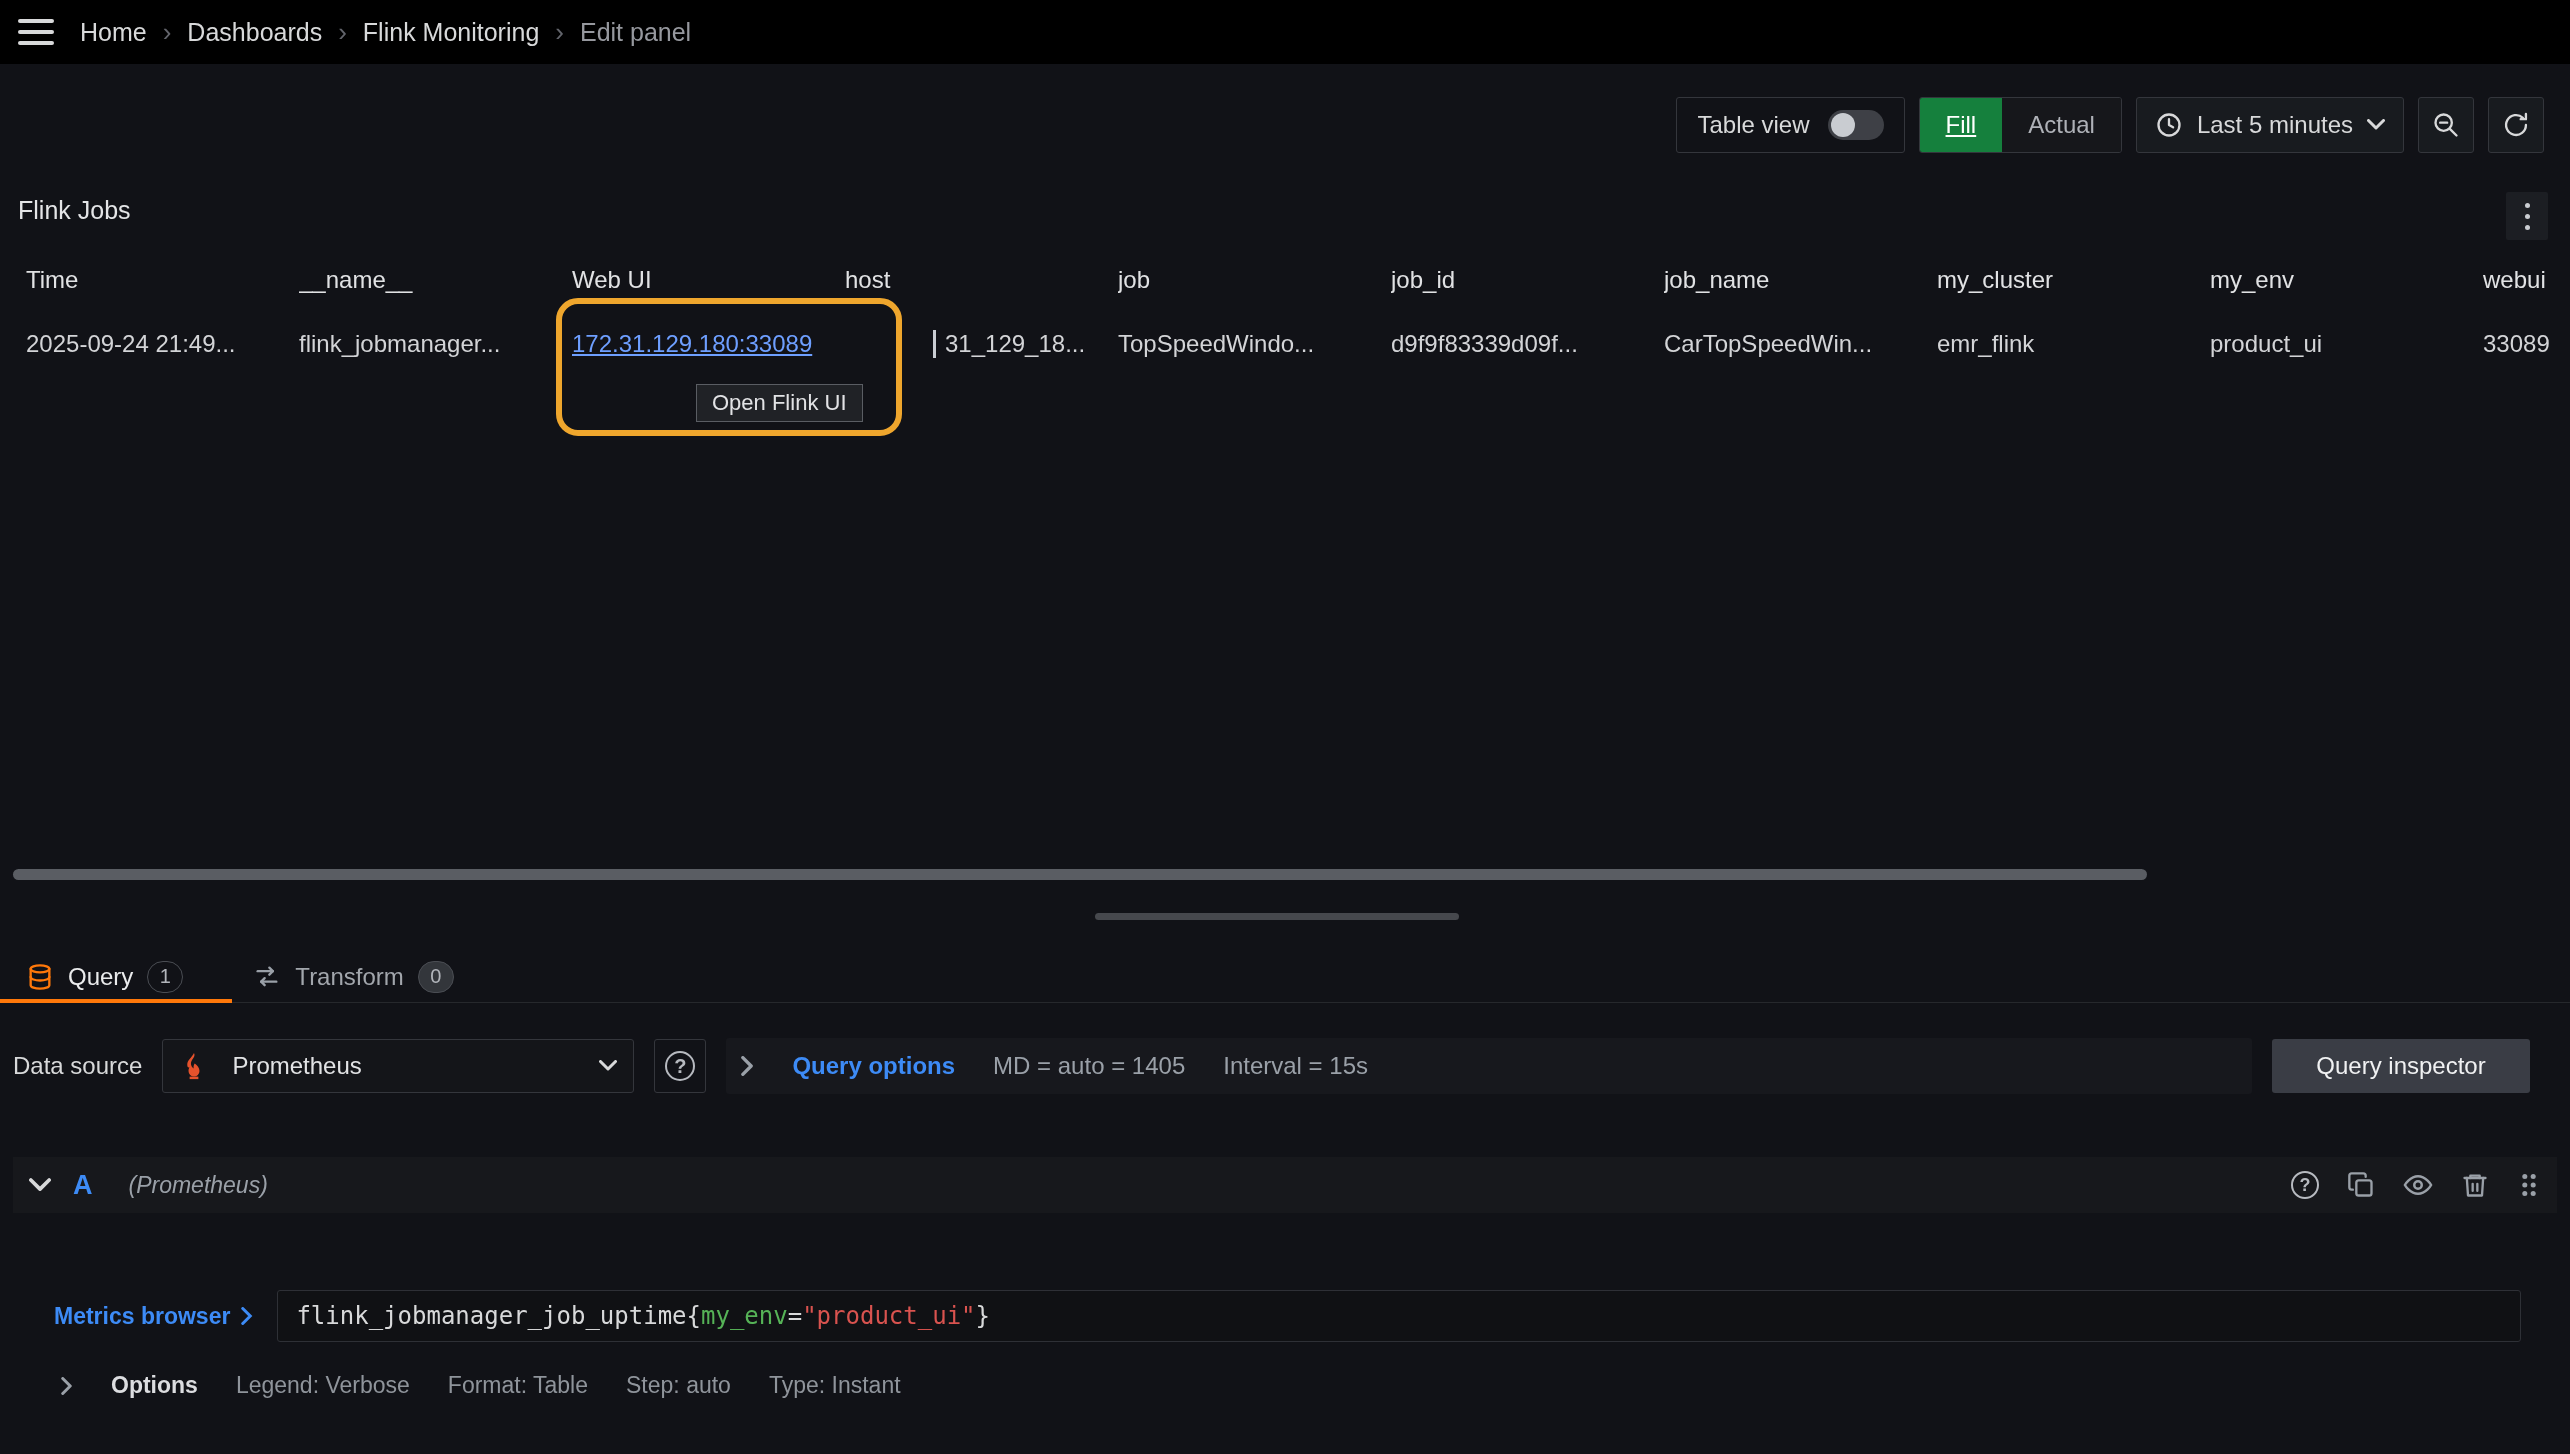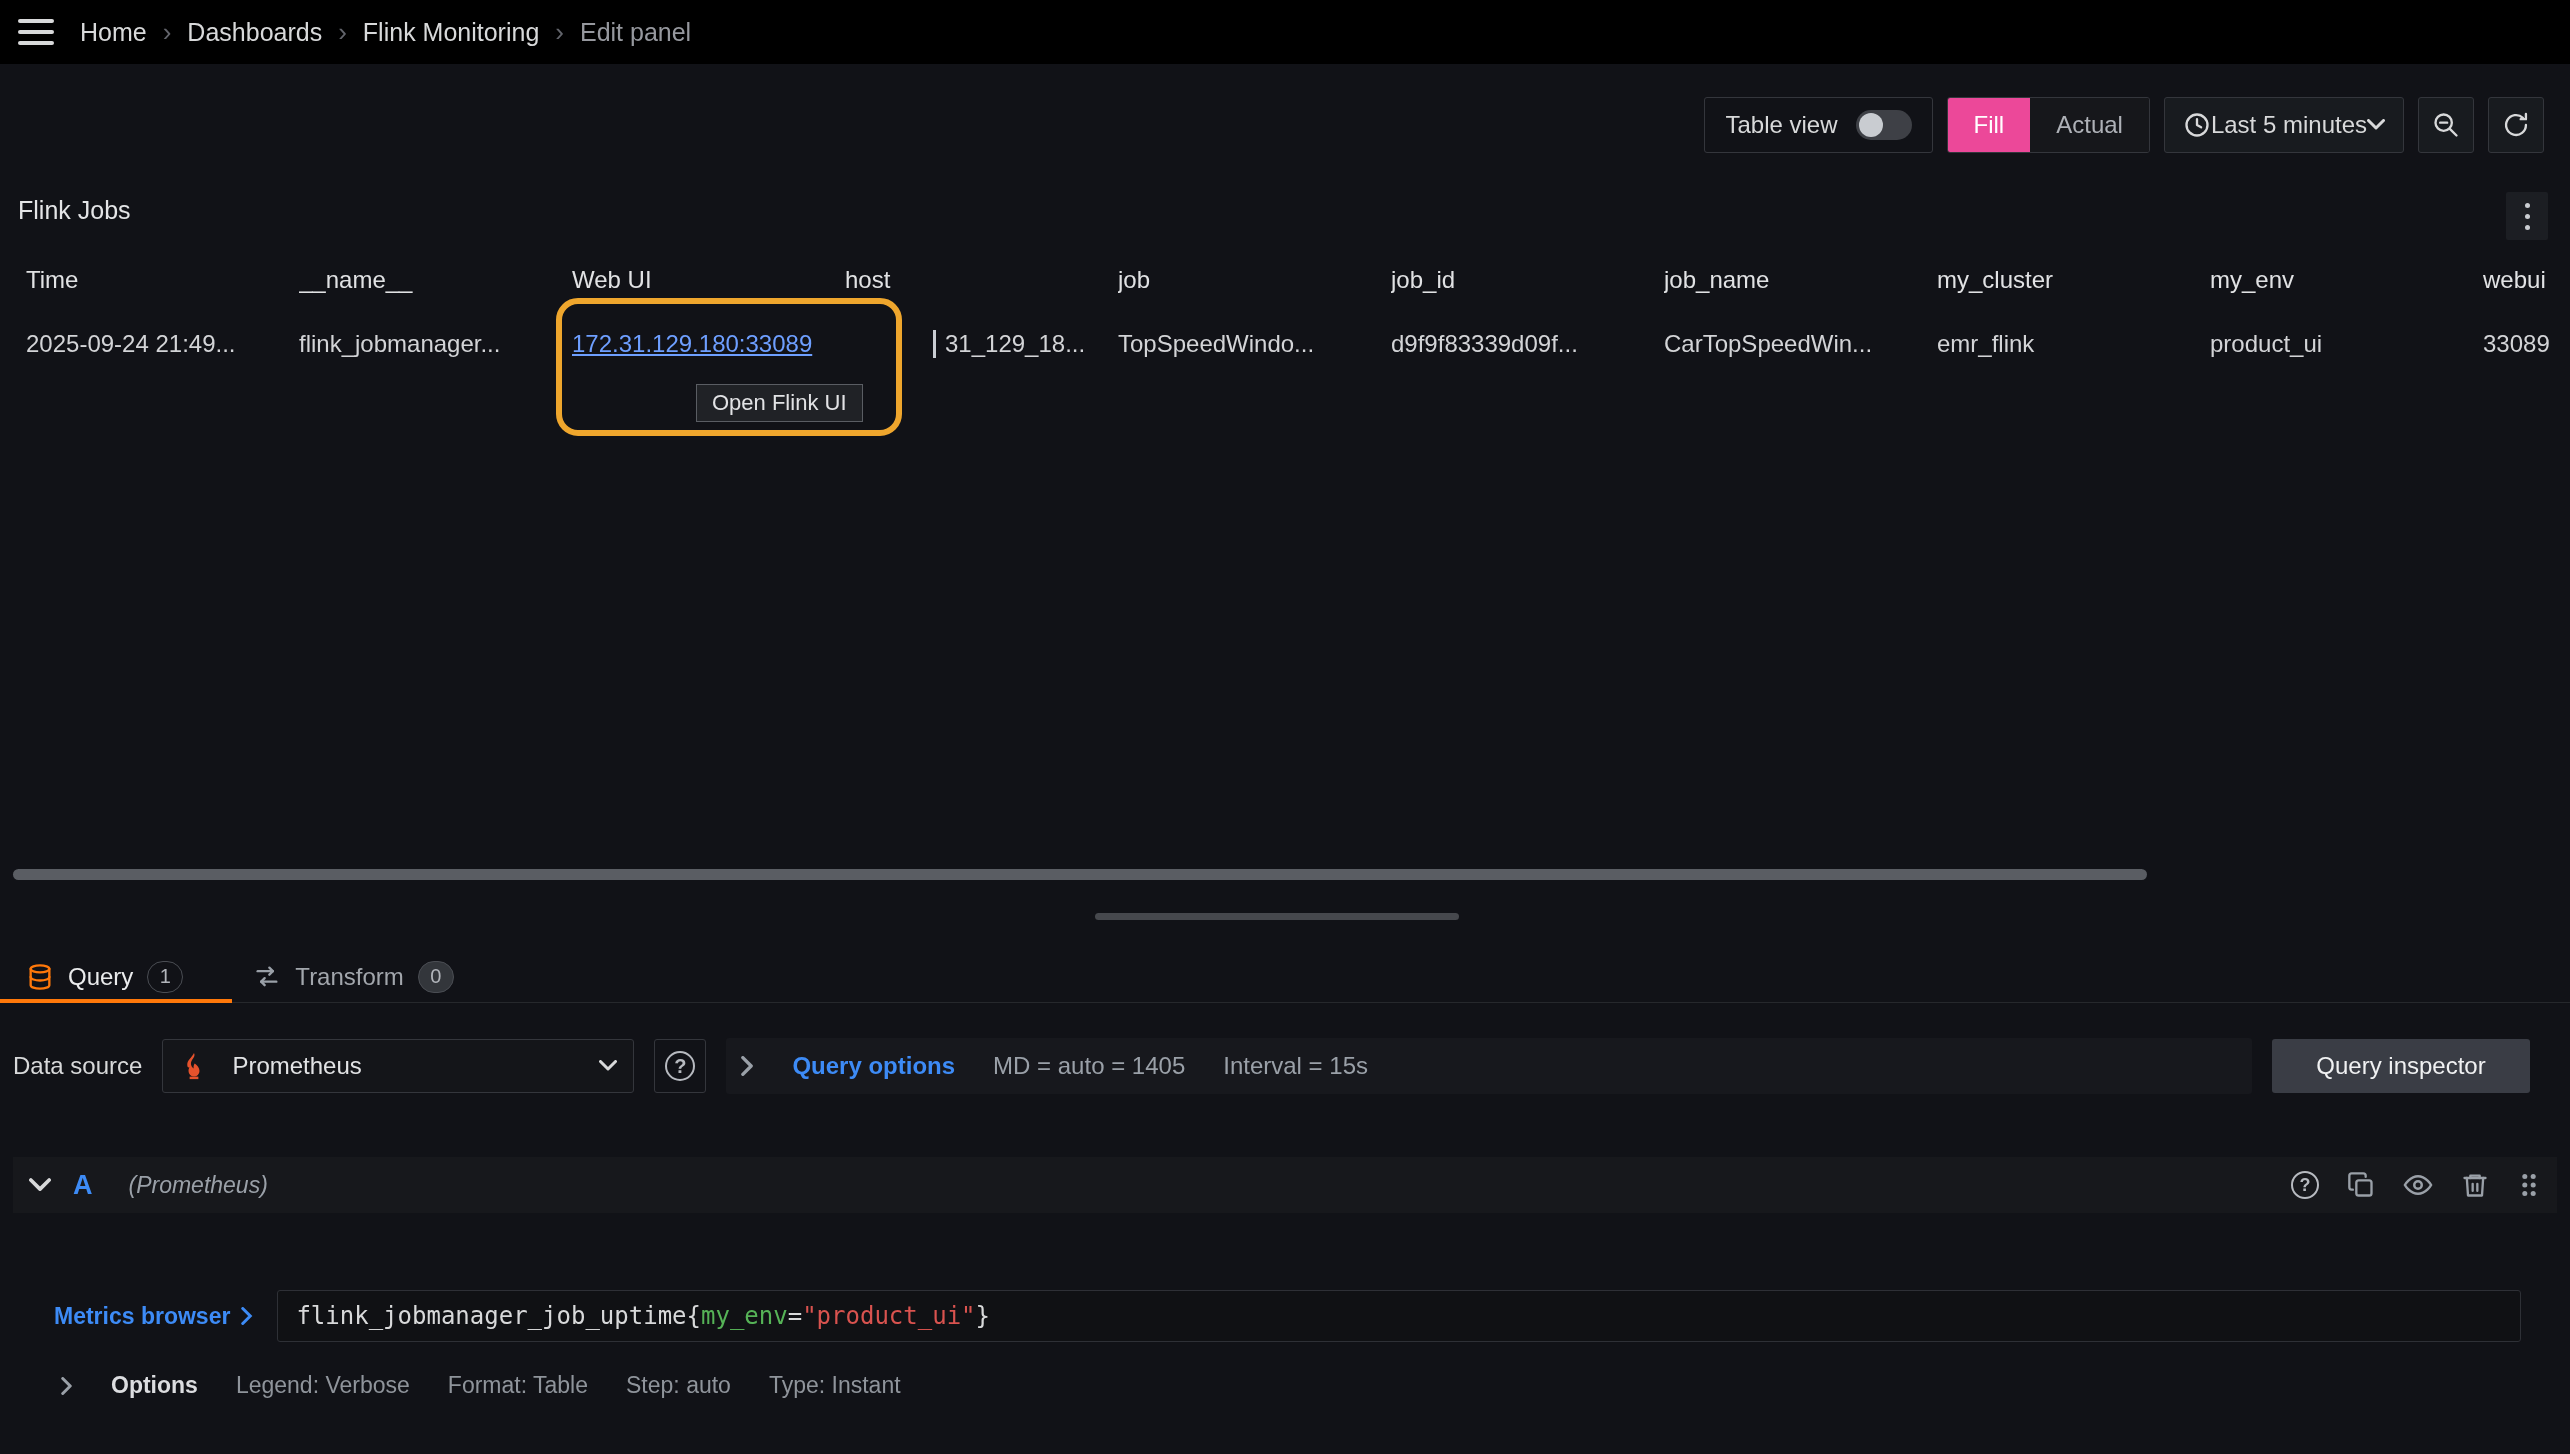--- a/index.html
+++ b/index.html
@@ -20,23 +20,23 @@
   .crumb-current { color:#96989e; }
 
   
   .view-toolbar { position:absolute; top:97px; right:26px; display:flex; gap:14px; height:56px;margin-left:44px; }
   .tv-box { display:flex; align-items:center; gap:18px; padding:0 20px; border:1px solid #34363c;
     border-radius:3px; font-size:24px; color:#d8d9da; }
   .toggle { width:56px; height:30px; border-radius:16px; background:#3e4046; position:relative; cursor:pointer; flex:none; }
   .toggle .knob { position:absolute; left:3px; top:3px; width:24px; height:24px; border-radius:50%; background:#c9ccd1; }
   .seg-group { display:flex; border:1px solid #34363c; border-radius:3px; overflow:hidden; }
   .seg { padding:0 26px; display:flex; align-items:center; font-size:24px; cursor:pointer; }
-  .seg.active { background:#ec4899; color:#fff; }
+  .seg.active { background:#15803d; color:#fff;text-decoration:underline; }
   .seg.inactive { background:#16171b; color:#aeb1b7; }
-  .time-picker { display:flex; align-items:center; padding:0 18px; border:1px solid #34363c;
+  .time-picker { display:flex; align-items:center; gap:14px; padding:0 18px; border:1px solid #34363c;
     background:#181b1f; border-radius:3px; font-size:24px; font-weight:500; cursor:pointer; }
   .icon-btn { width:56px; border:1px solid #34363c; background:#181b1f; border-radius:3px;
     display:flex; align-items:center; justify-content:center; cursor:pointer; }
   svg.ic { stroke:#d8d9da; fill:none; stroke-width:2; stroke-linecap:round; stroke-linejoin:round; }
   svg.ic-gray { stroke:#9aa0a8; fill:none; stroke-width:2; stroke-linecap:round; stroke-linejoin:round; }
 
   
   .panel-title { position:absolute; left:18px; top:196px; font-size:25px; color:#e4e5e7; }
   .kebab { position:absolute; right:22px; top:192px; width:42px; height:48px; background:#1c1e23;
     border-radius:2px; display:flex; flex-direction:column; align-items:center; justify-content:center; gap:6px; cursor:pointer; }

